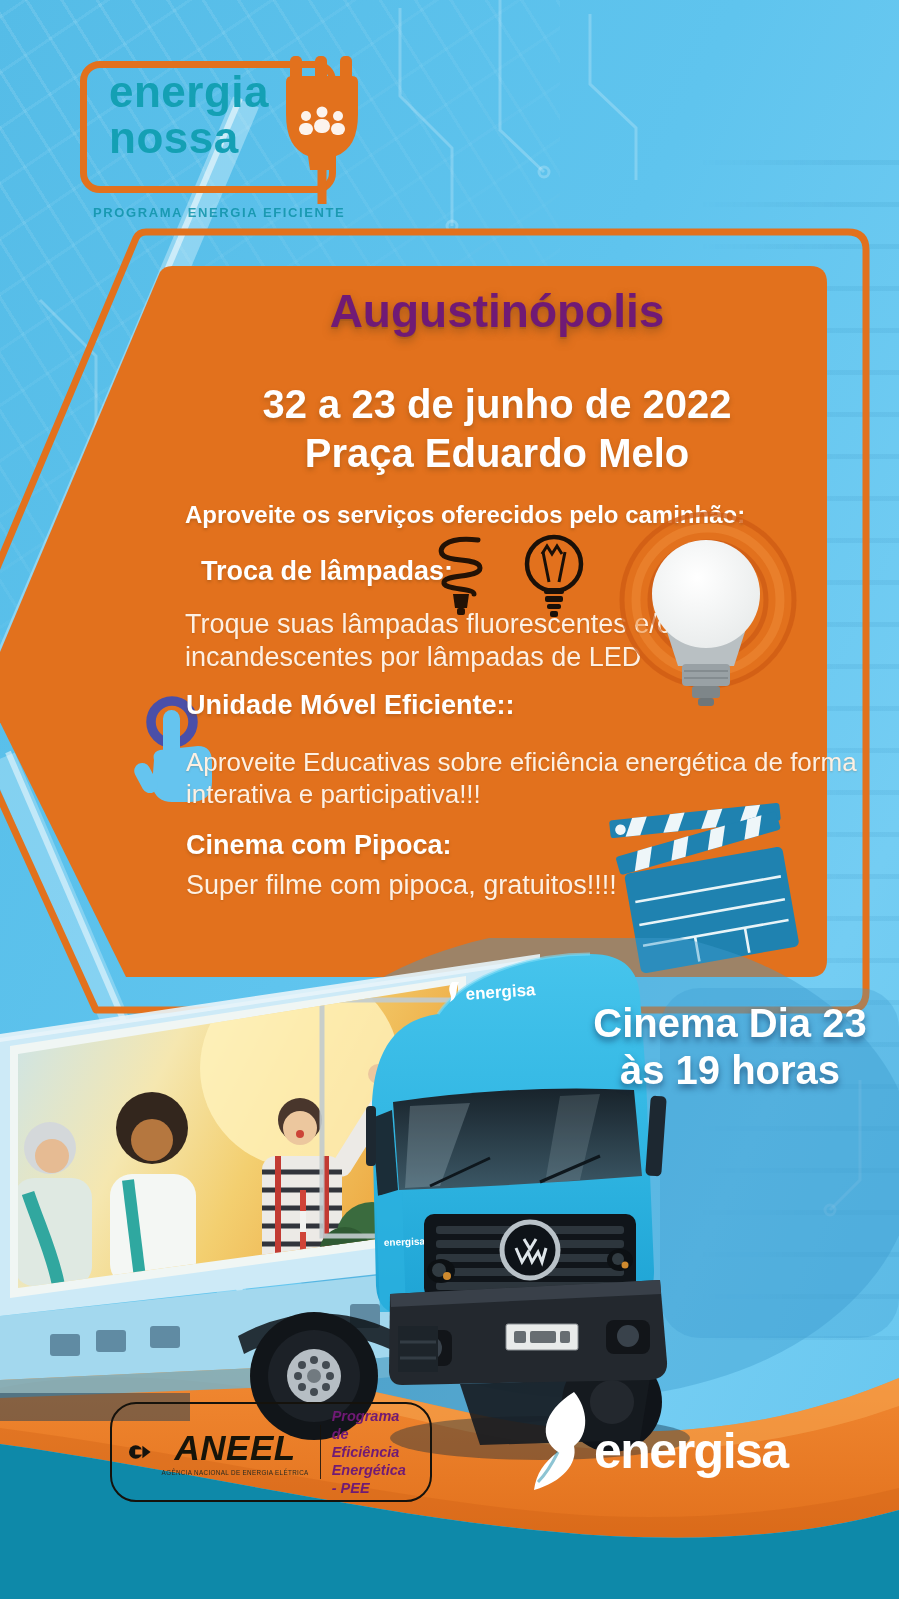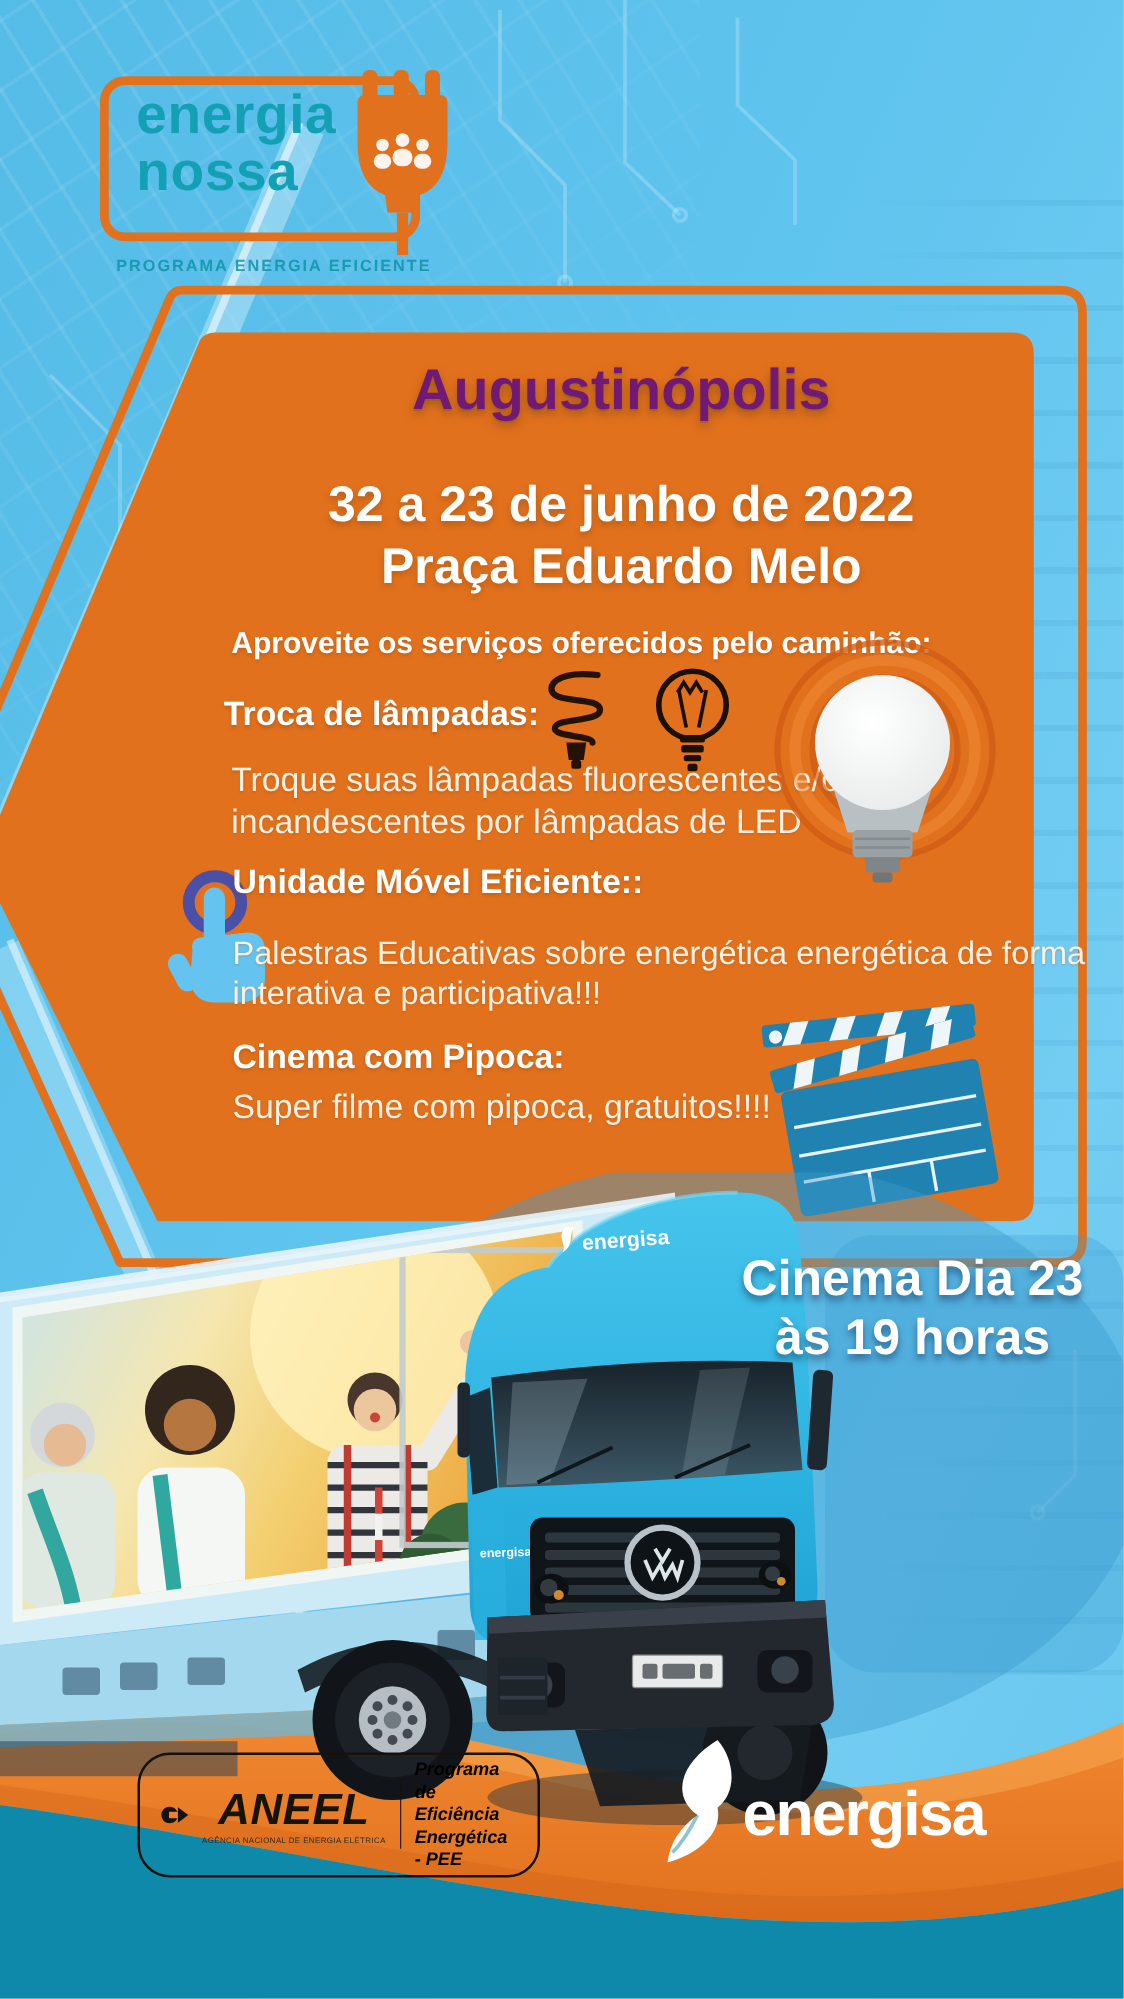--- a/index.html
+++ b/index.html
@@ -23,35 +23,35 @@
   .logo-line{font-size:44px;font-weight:700;color:#14a0b4;line-height:1.0;letter-spacing:.5px;margin-top:2px;}
   .tagline{position:absolute;left:93px;top:205px;font-size:13px;font-weight:700;color:#0f93a9;letter-spacing:1.6px;opacity:.85;}
   
   .city{position:absolute;left:167px;top:284px;width:660px;text-align:center;font-size:46px;font-weight:700;color:#701a75;
         text-shadow:0 4px 8px rgba(110,65,20,.55),0 2px 0 rgba(150,90,30,.3);}
   .dateplace{position:absolute;left:167px;top:380px;width:660px;text-align:center;font-size:40px;font-weight:700;color:#fff;line-height:1.23;
         text-shadow:0 3px 5px rgba(120,70,20,.4);}
   .intro{position:absolute;left:185px;top:501px;font-size:24px;font-weight:700;color:#fff;text-shadow:0 2px 3px rgba(120,70,20,.35);}
   .svc-title{position:absolute;font-size:27px;font-weight:700;color:#fff;text-shadow:0 2px 3px rgba(120,70,20,.35);}
   .svc-desc{position:absolute;font-size:27px;font-weight:400;color:#fdf0e3;line-height:1.24;text-shadow:0 1px 2px rgba(120,70,20,.25);}
-  .t1{left:179px;top:556px;} .d1{left:185px;top:608px;width:580px;}
+  .t1{left:201px;top:556px;} .d1{left:185px;top:608px;width:580px;}
   .t2{left:186px;top:690px;} .d2{left:186px;top:746px;width:700px;font-size:26px;}
   .t3{left:186px;top:830px;} .d3{left:186px;top:869px;width:560px;}
   .clapper{transform:rotate(-10deg);}
   
   .cinema{position:absolute;left:556px;top:1000px;width:348px;text-align:center;font-size:40px;font-weight:700;color:#fff;line-height:1.18;
         text-shadow:0 4px 6px rgba(15,45,85,.55);}
   
   .aneel-box{position:absolute;left:110px;top:1402px;width:322px;height:100px;border:2.5px solid #15120c;border-radius:26px;
         display:flex;align-items:center;gap:11px;padding:0 16px;box-sizing:border-box;}
   .aneel-left{display:flex;flex-direction:column;align-items:center;}
   .aneel-word{font-size:35px;font-weight:700;font-style:italic;color:#161409;letter-spacing:.5px;}
   .aneel-sub{font-size:6.3px;color:#2a2a20;letter-spacing:.35px;margin-top:1px;white-space:nowrap;}
   .aneel-div{width:2px;height:54px;background:#15120c;opacity:.85;}
-  .aneel-prog{font-size:14.5px;font-weight:700;font-style:italic;color:#000000;line-height:1.25;}
+  .aneel-prog{font-size:14.5px;font-weight:700;font-style:italic;color:#701a75;line-height:1.25;}
   .energisa-word{position:absolute;left:594px;top:1422px;font-size:50px;font-weight:700;color:#fff;letter-spacing:-1.5px;}
 </style>
 </head>
 <body>
 
 <div class="poster">
 
   <div class="bg"></div>
   <div class="bg-circuit"></div>
   <div class="bg-wall"></div>
@@ -145,21 +145,21 @@
     <rect x="92" y="190" width="16" height="8" rx="3" fill="#6e7679"></rect>
   </svg>
 
   <svg class="abs" style="left:128px;top:690px;" width="95" height="118" viewBox="0 0 95 118">
     <circle cx="44" cy="32" r="21" stroke="#4a4fa8" stroke-width="9.5" fill="none"></circle>
     <rect x="35" y="20" width="17" height="58" rx="8.5" fill="#65c4ef"></rect>
     <path d="M 26 70 Q 24 62 32 60 L 70 56 Q 84 56 84 72 L 84 92 Q 84 112 62 112 L 44 112 Q 28 112 24 96 Z" fill="#65c4ef"></path>
     <rect x="10" y="72" width="16" height="32" rx="8" fill="#65c4ef" transform="rotate(-28 18 88)"></rect>
   </svg>
   <div class="svc-title t2">Unidade Móvel Eficiente::</div>
-  <div class="svc-desc d2">Palestras Educativas sobre energética energética  de forma interativa e participativa!!!</div>
+  <div class="svc-desc d2">Aproveite Educativas sobre eficiência energética  de forma interativa e participativa!!!</div>
 
   <div class="svc-title t3">Cinema com Pipoca:</div>
   <div class="svc-desc d3">Super filme com pipoca,  gratuitos!!!!</div>
   <svg class="abs clapper" style="left:612px;top:798px;" width="190" height="170" viewBox="0 0 180 160">
     <g transform="rotate(4 14 18)">
       <rect x="8" y="6" width="162" height="17" rx="3" fill="#1f82b0"></rect>
       <polygon points="30,6 44,6 36,23 22,23" fill="#eef6f9"></polygon>
       <polygon points="66,6 80,6 72,23 58,23" fill="#eef6f9"></polygon>
       <polygon points="102,6 116,6 108,23 94,23" fill="#eef6f9"></polygon>
       <polygon points="138,6 152,6 144,23 130,23" fill="#eef6f9"></polygon>

